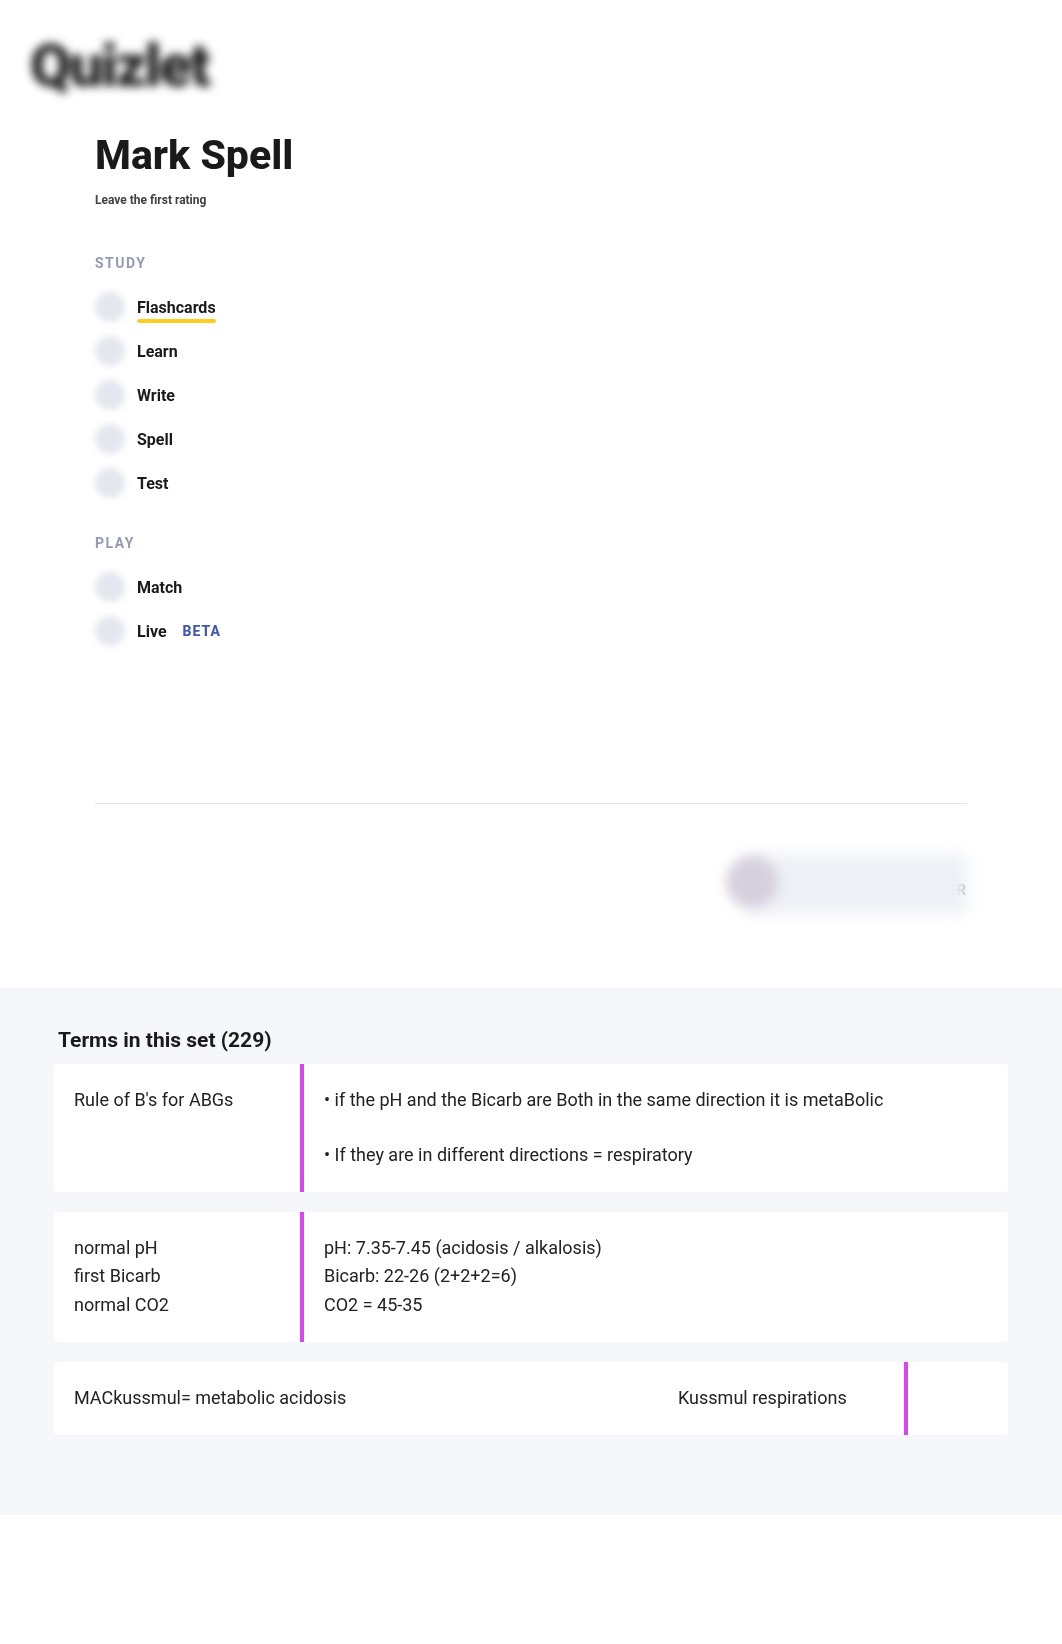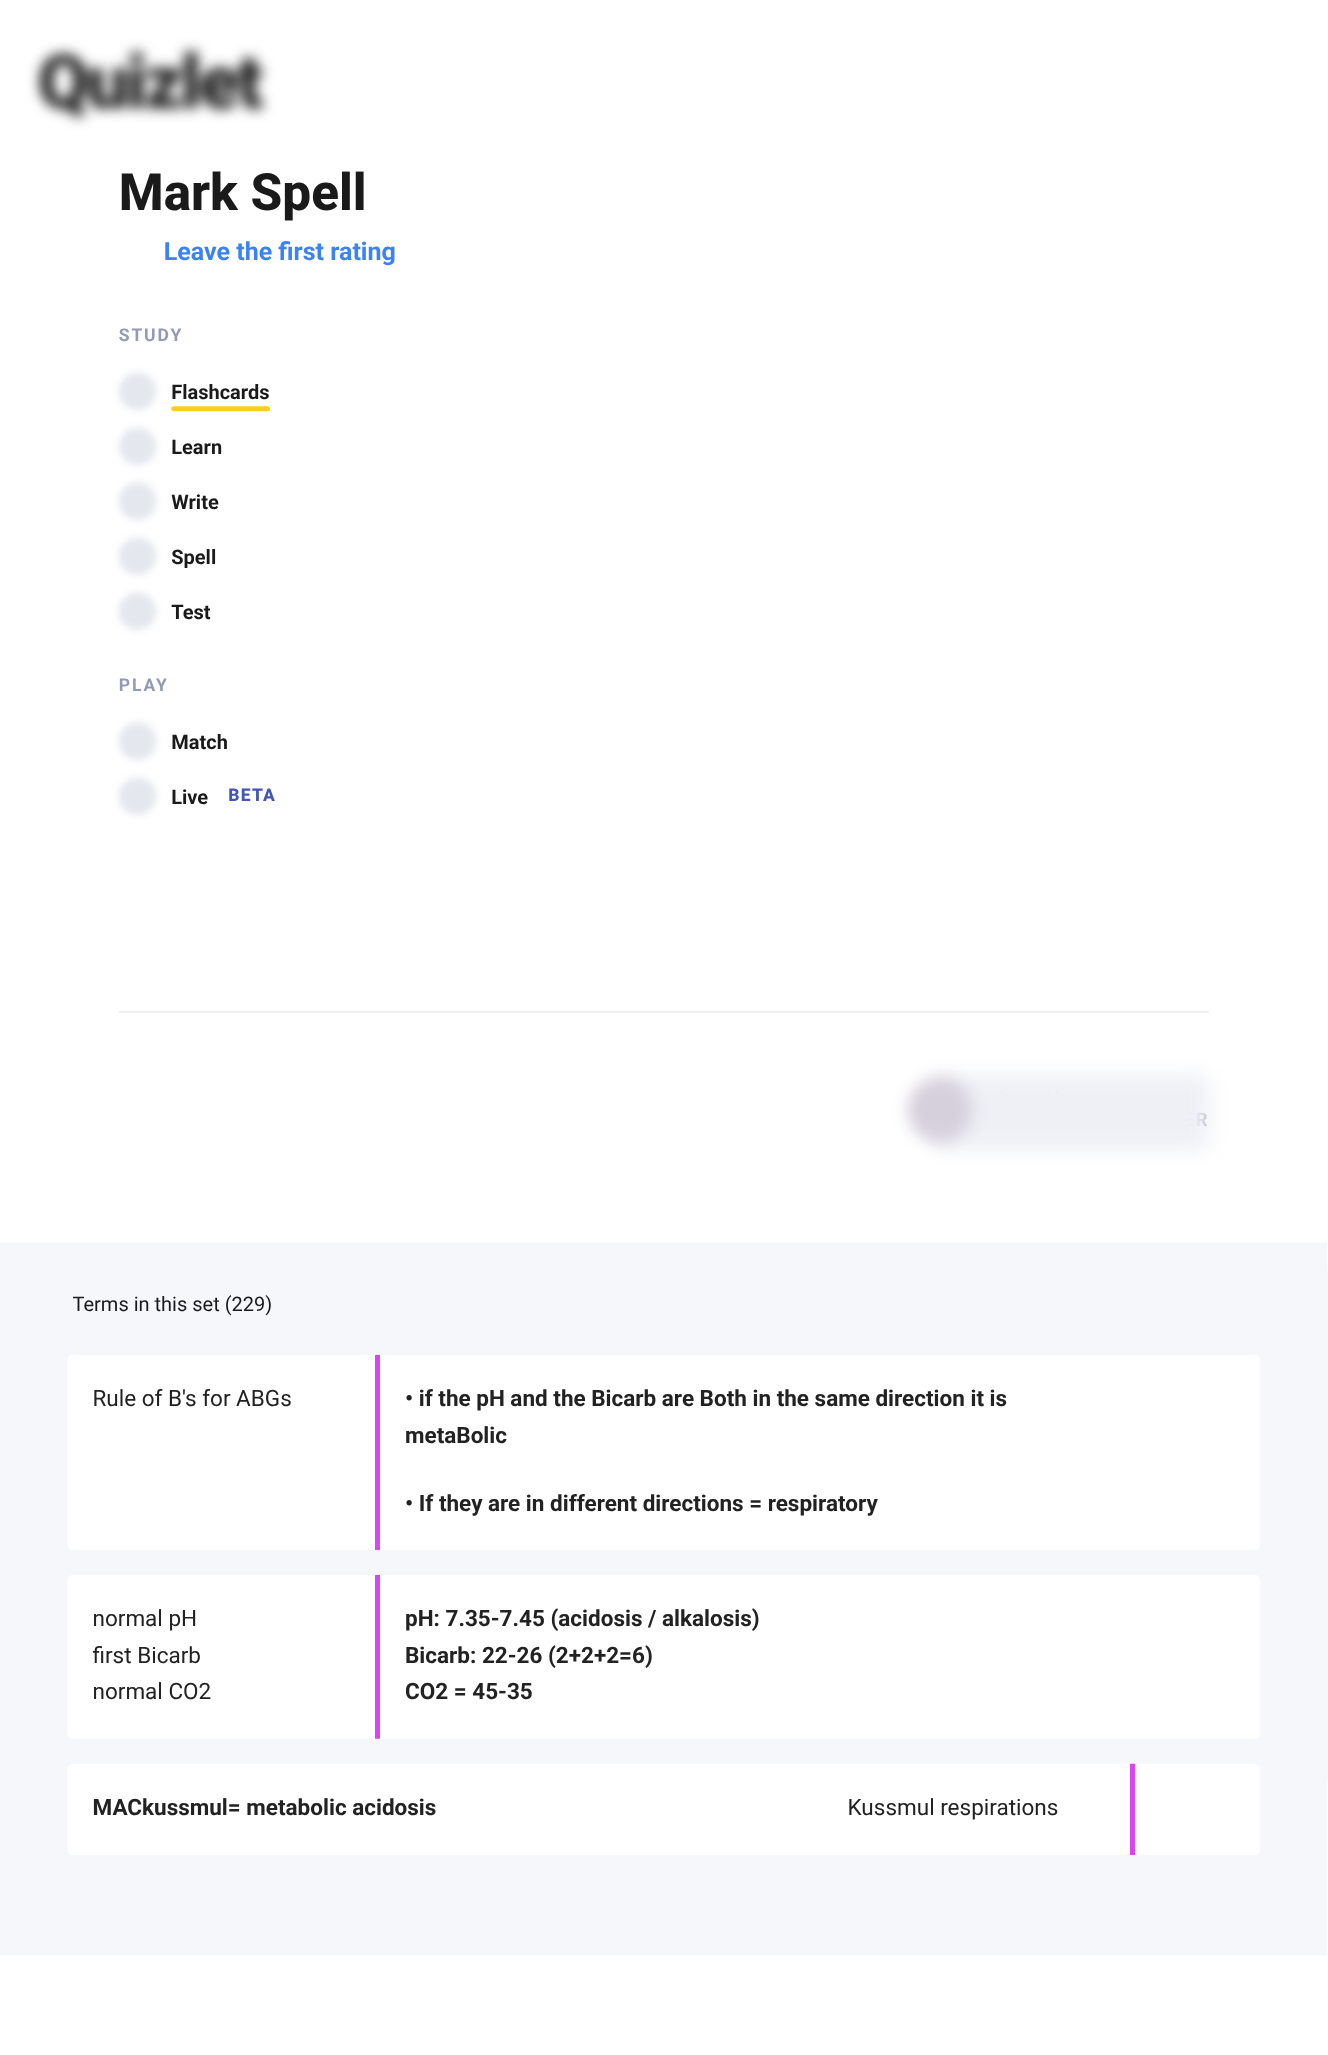--- a/index.html
+++ b/index.html
@@ -21,27 +21,26 @@
     padding: 0 95px 40px 95px;
   }
   .title {
     font-size: 41px;
     font-weight: 800;
     color: #1a1a1a;
     margin-top: 24px;
     margin-bottom: 10px;
   }
   .rating-link {
-    color: #3b82f6;
-    font-size: 20px;
+    color: #404040;
+    font-size: 12px;
     font-weight: 700;
     text-decoration: none;
     display: inline-block;
     margin-bottom: 48px;
-    margin-left: 36px;
   }
   .section-label {
     color: #939bb4;
     font-size: 14px;
     font-weight: 700;
     letter-spacing: 1.5px;
     margin-bottom: 14px;
   }
   .mode-list {
     list-style: none;
@@ -128,24 +127,24 @@
     border-radius: 6px;
     filter: blur(8px);
     margin-left: 18px;
   }
   .terms-wrap {
     background: #f6f7fb;
     padding: 40px 54px 60px 54px;
     margin-top: 40px;
   }
   .terms-heading {
-    font-size: 16px;
-    font-weight: 400;
-    color: #1a1a1a;
-    margin-bottom: 31px;
+    font-size: 21px;
+    font-weight: 700;
+    color: #1a1a1a;
+    margin-bottom: 12px;
     padding-left: 4px;
   }
   .term-card {
     background: #fff;
     display: flex;
     margin-bottom: 20px;
     border-radius: 4px;
   }
   .term-col {
     padding: 22px 20px;
@@ -153,21 +152,20 @@
     line-height: 1.6;
     color: #222;
     position: relative;
   }
   .term-side {
     flex: 0 0 250px;
     border-right: 4px solid #d946ef;
   }
   .def-side {
     flex: 1;
-    font-weight: bold;
   }
   .actions-side {
     flex: 0 0 100px;
     border-left: 2px solid #fff;
   }
   .term-col p { margin: 0; }
   .term-col p + p { margin-top: 0px; }
   .def-side .para + .para { margin-top: 26px; }
 </style>
 </head>

